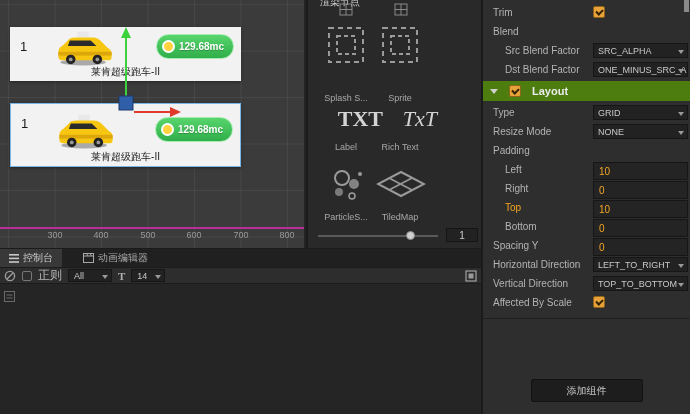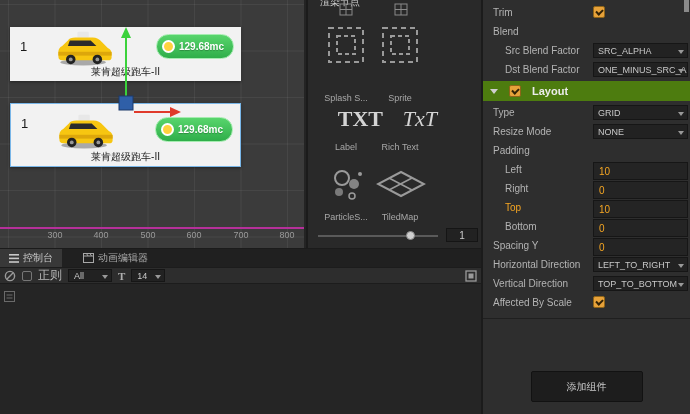--- a/index.html
+++ b/index.html
@@ -109,21 +109,21 @@
   .checkbox::after { content:""; position:absolute; left:2px; top:2px; width:5px; height:3px;
     border-left:2px solid #332306; border-bottom:2px solid #332306; transform:rotate(-45deg); }
   .checkbox.inrow { position:absolute; left:110px; top:3px; }
   .sect-header { position:relative; height:20px; margin:2px 0; background:#4d7c0f;
     display:flex; align-items:center; gap:11px; padding-left:7px; }
   .tri-down { width:0; height:0; border-left:4px solid transparent;
     border-right:4px solid transparent; border-top:5px solid #cfcfcf; }
   .sect-title { font-size:11px; font-weight:bold; color:#ececec; }
   .insp-divider { height:1px; background:#1f1f1f; margin:6px 0 0 0; }
   .add-btn { position:absolute; left:50%; transform:translateX(-50%); bottom:12px;
-    width:112px; height:31px; background:#1d1d1d; border:1px solid #121212; border-radius:2px;
+    width:112px; height:23px; background:#1d1d1d; border:1px solid #121212; border-radius:2px;
     color:#c8c8c8; font-size:10px; display:flex; align-items:center; justify-content:center; }
   .scroll-thumb { position:absolute; right:1px; top:0; width:5px; height:12px; background:#8a8a8a; }
 
   svg { display:block; }
 </style>
 </head>
 <body>
 
 <div class="app">
 

